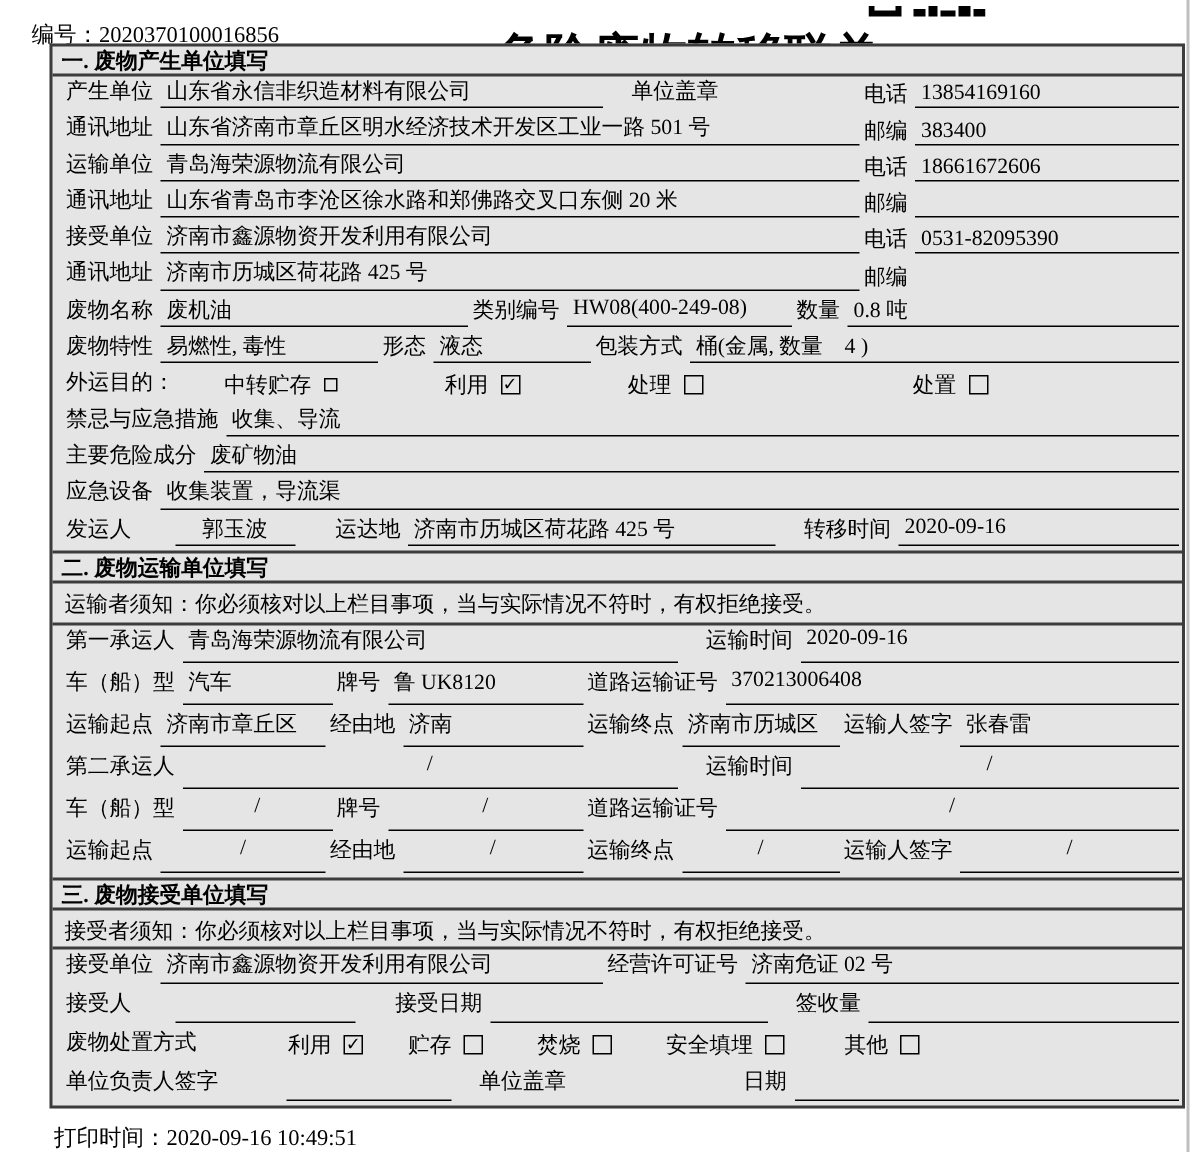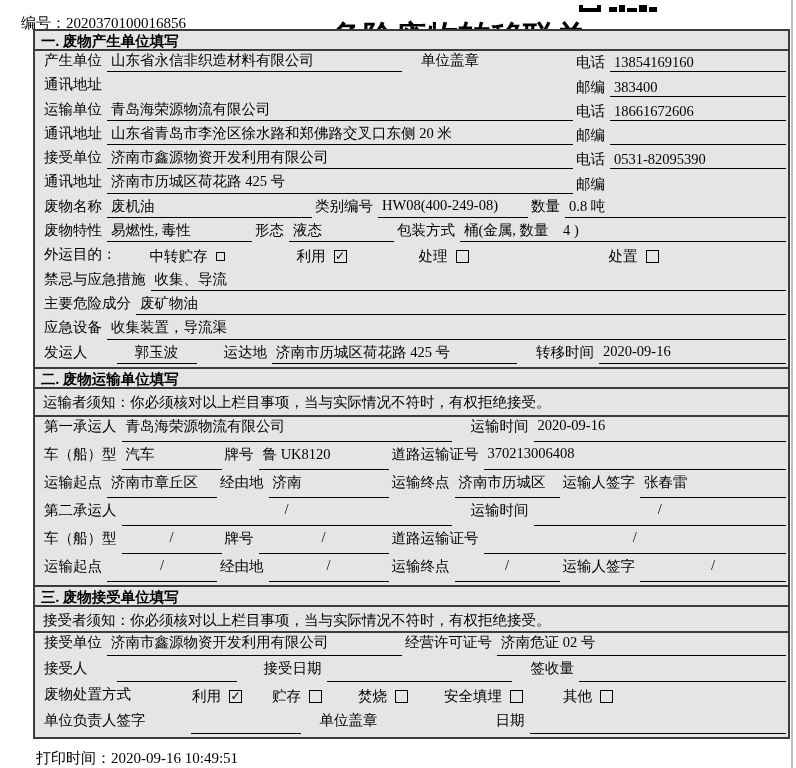--- a/index.html
+++ b/index.html
@@ -69,20 +69,21 @@
       <span class="val w295">山东省永信非织造材料有限公司</span>
       <span class="lbl ml16">单位盖章</span>
       <span class="pg">
           <span class="lbl">电话</span>
           <span class="val fx">13854169160</span>
         </span>
     </div>
 
     <div class="row">
       <span class="lbl">通讯地址</span>
+      <span class="val fx">山东省济南市章丘区明水经济技术开发区工业一路 501 号</span>
       <span class="pg">
           <span class="lbl">邮编</span>
           <span class="val fx">383400</span>
         </span>
     </div>
 
     <div class="row">
       <span class="lbl">运输单位</span>
       <span class="val fx">青岛海荣源物流有限公司</span>
       <span class="pg">

